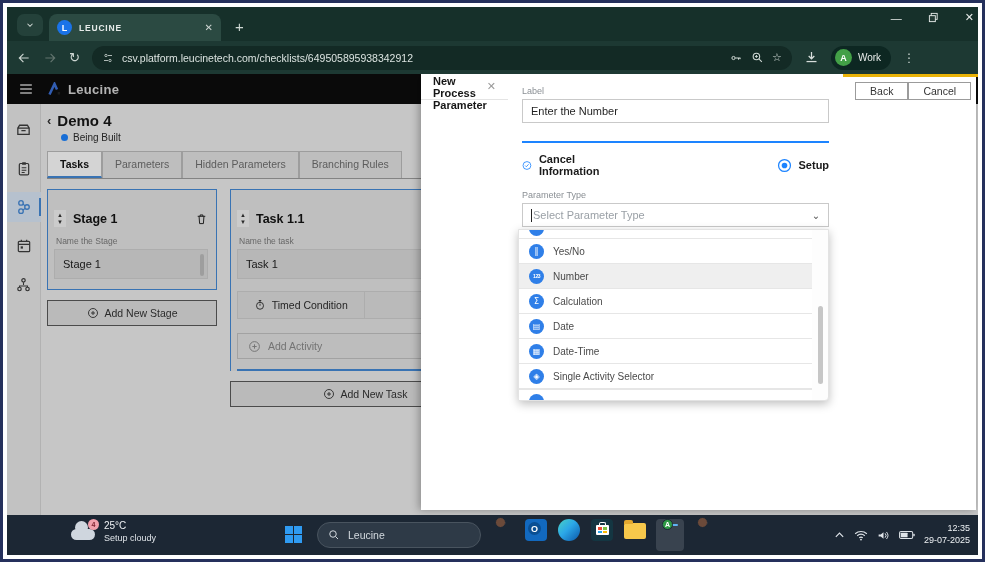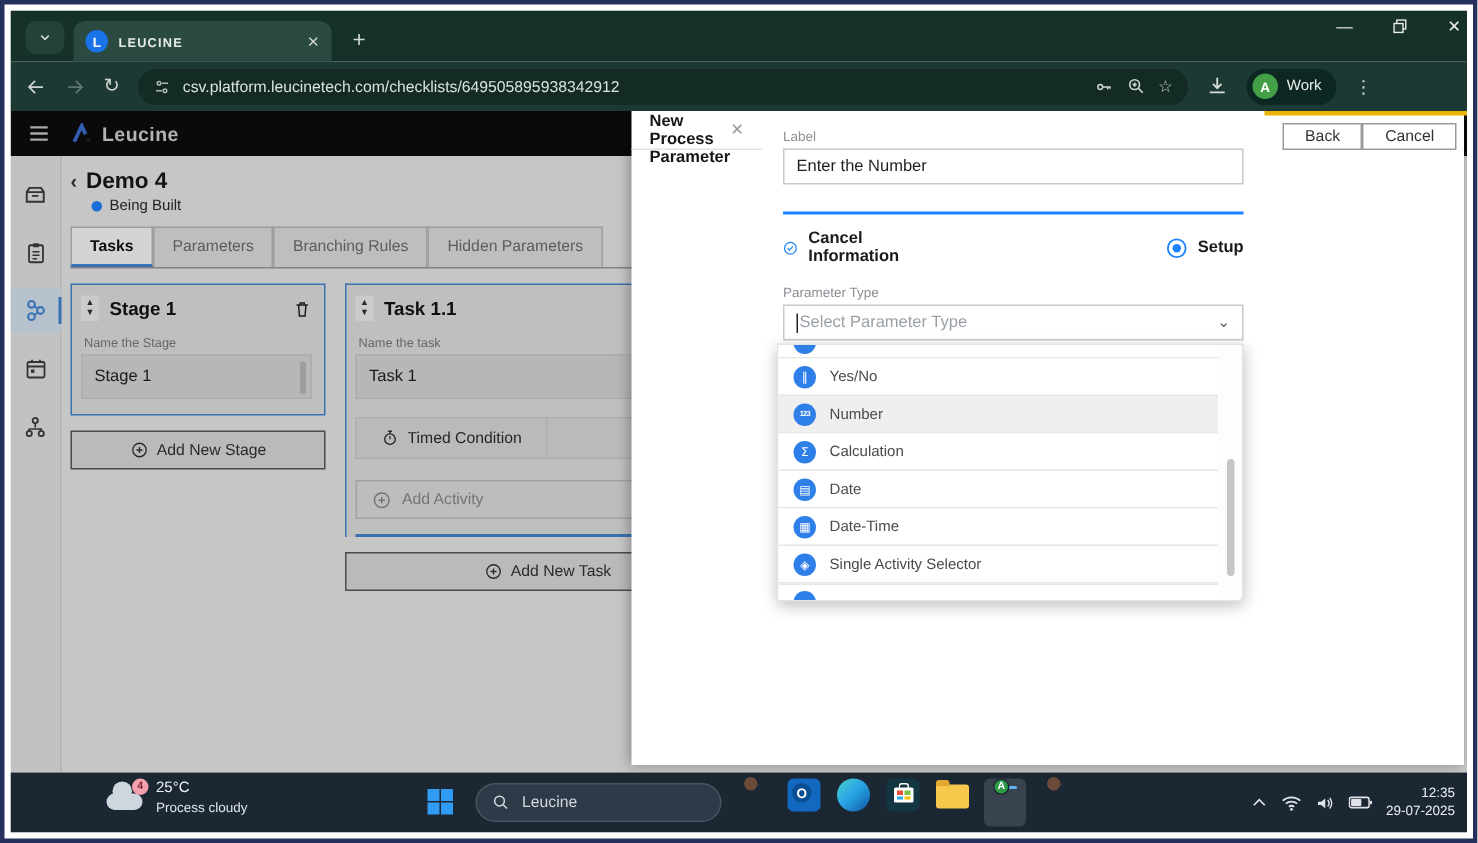--- a/index.html
+++ b/index.html
@@ -47,21 +47,21 @@
   .pagetitle{font-size:15px;font-weight:700;}
   .statusrow{display:flex;align-items:center;gap:5px;margin:3px 0 8px 14px;}
   .bluedot{width:7px;height:7px;border-radius:50%;background:#1d84ff;}
   .statustext{font-size:10px;color:#2b2b2b;}
   .tabsrow{display:flex;border-bottom:1px solid #9d9d9d;width:640px;}
   .ptab{font-size:10.5px;color:#6f6f6f;padding:6px 12px;border:1px solid #bcbcbc;border-bottom:none;background:#e3e3e3;}
   .ptab.active{background:#fdfdfd;color:#111;font-weight:700;border-bottom:2px solid #4589d6;}
   .cols{display:flex;gap:13px;margin-top:10px;}
   .stagecol{width:170px;}
   .taskcol{width:270px;}
-  .card{border:1px solid #4589d6;background:#e4e4e4;padding:7px 8px 10px 6px;}
+  .card{border:1px solid #4589d6;background:#e4e4e4;padding:20px 8px 10px 6px;}
   .cardhead{display:flex;align-items:center;gap:7px;}
   .sorter{display:flex;flex-direction:column;gap:1px;background:#f2f2f2;padding:2px 3px;font-size:6px;color:#333;line-height:1;}
   .cardtitle{font-size:12.5px;font-weight:700;color:#141414;flex:1;}
   .fieldlabel{font-size:8.5px;color:#7b7b7b;margin:9px 0 3px 2px;}
   .fieldbox{background:#dadada;border:1px solid #cfcfcf;padding:8px 8px;font-size:11px;color:#222;position:relative;}
   .fieldbox .sliver{position:absolute;right:3px;top:4px;width:4px;height:22px;border-radius:2px;background:#bdbdbd;}
   .outlinebtn{margin-top:10px;border:1px solid #5a5a5a;background:#dedede;height:26px;display:flex;align-items:center;justify-content:center;gap:6px;font-size:10.5px;color:#333;}
   .actionrow{display:flex;border:1px solid #cfcfcf;margin-top:12px;height:28px;background:#dedede;}
   .actioncell{flex:1;display:flex;align-items:center;justify-content:center;gap:6px;font-size:10.5px;color:#2c2c2c;border-right:1px solid #cfcfcf;}
   .actioncell:last-child{border-right:none;}
@@ -282,22 +282,22 @@
           <span class="backchev">‹</span>
           <span class="pagetitle">Demo 4</span>
         </div>
         <div class="statusrow">
           <span class="bluedot"></span>
           <span class="statustext">Being Built</span>
         </div>
         <div class="tabsrow">
           <span class="ptab active">Tasks</span>
           <span class="ptab">Parameters</span>
+          <span class="ptab">Hidden Parameters</span>
           <span class="ptab">Branching Rules</span>
-          <span class="ptab">Hidden Parameters</span>
         </div>
         <div class="cols">
 
           <div class="stagecol">
             <div class="card">
               <div class="cardhead">
                 <span class="sorter">
                       <span>▲</span>
                       <span>▼</span>
                     </span>
@@ -455,21 +455,21 @@
 
   <div class="taskbar">
     <div class="weather">
       <span class="cloud">
         <span class="cloudbump"></span>
             <span class="cloudshape"></span>
         <span class="wbadge">4</span>
       </span>
       <span>
         <div class="wtemp">25°C</div>
-        <div class="wcond">Process cloudy</div>
+        <div class="wcond">Setup cloudy</div>
       </span>
     </div>
     <div class="startbtn">
       <span class="winlogo">
             <span></span>
             <span></span>
             <span></span>
             <span></span>
           </span>
     </div>

